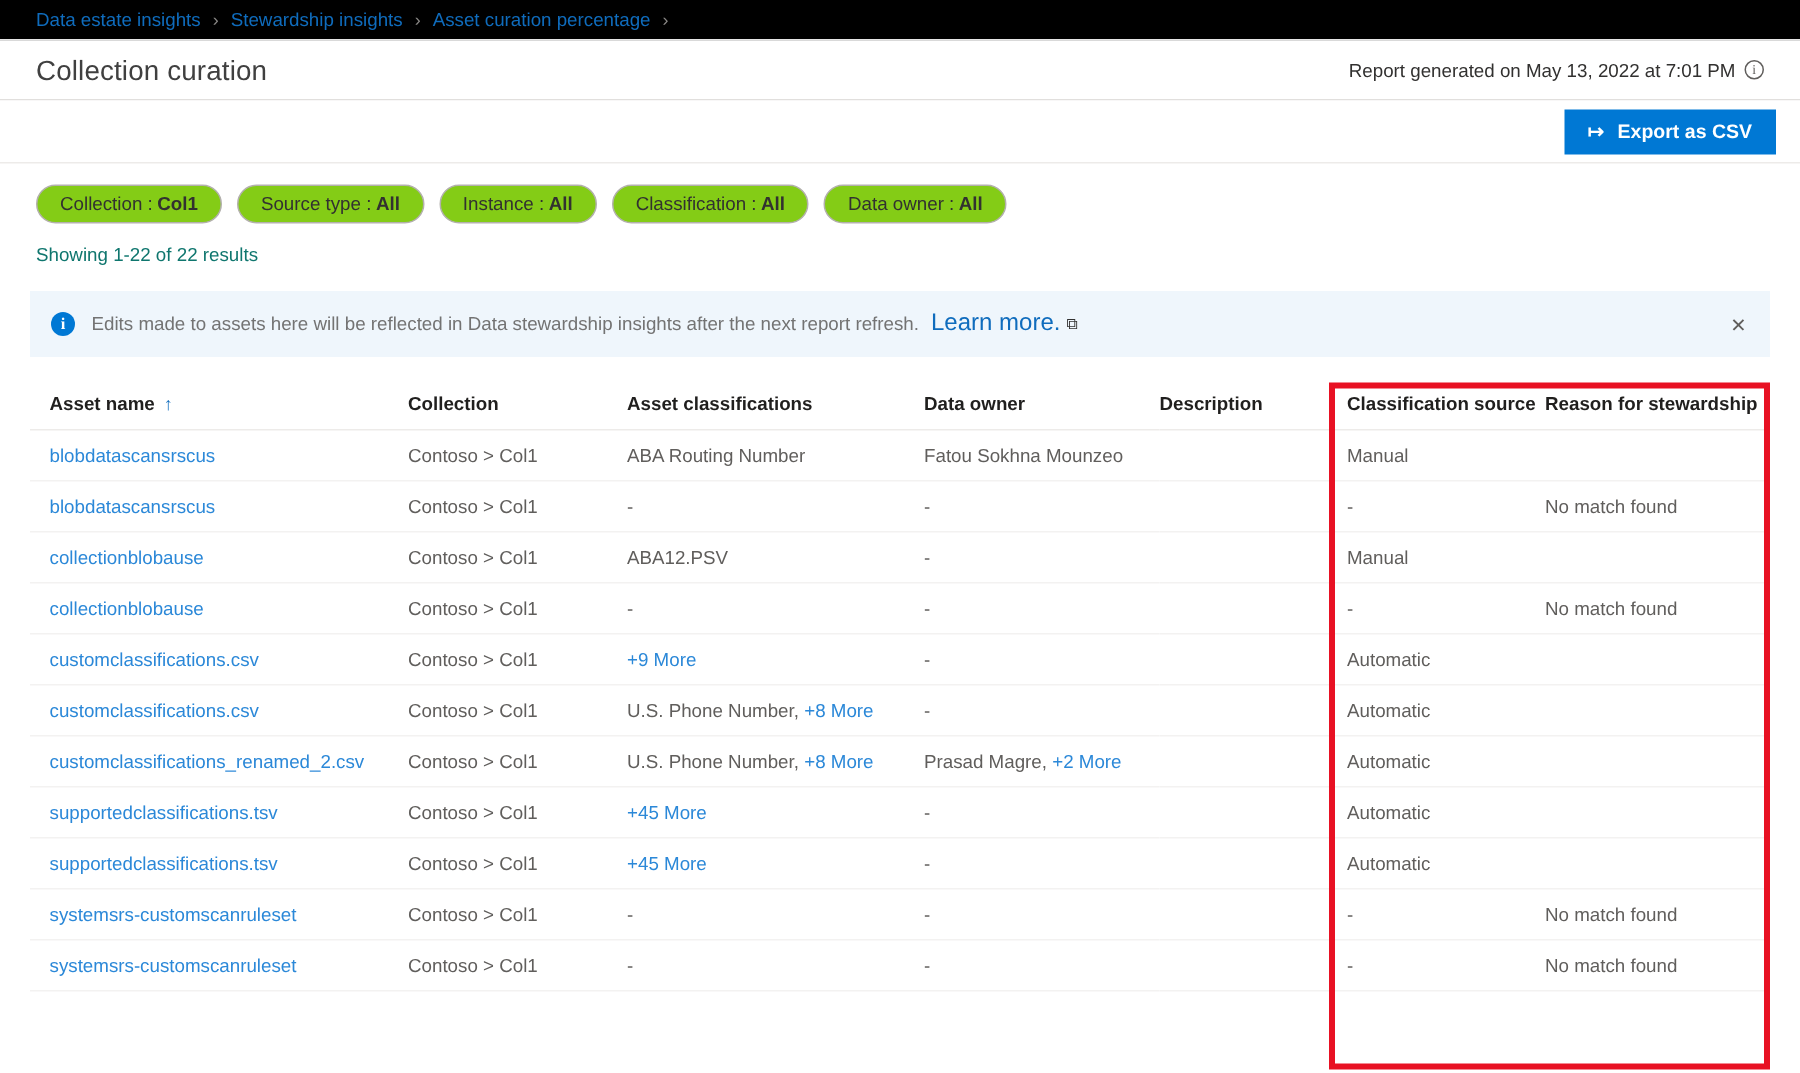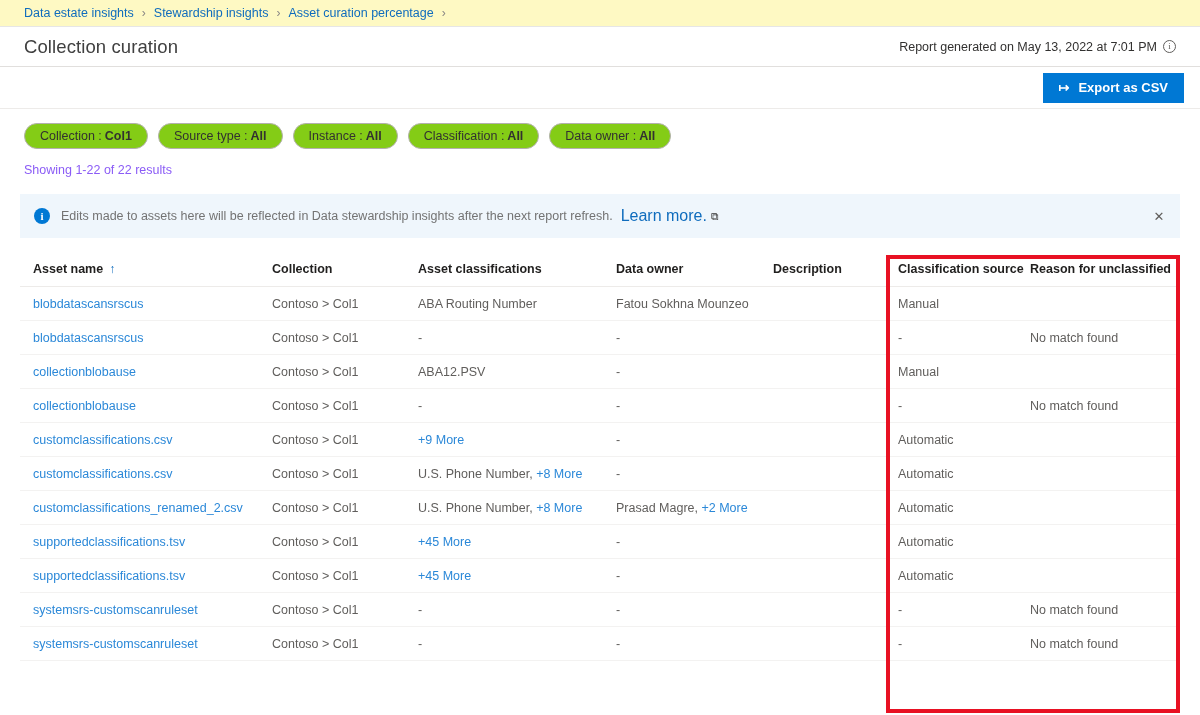--- a/index.html
+++ b/index.html
@@ -12,21 +12,21 @@
     overflow: hidden;
   }
   .page { position: relative; width: 1200px; height: 715px; background:#fff; }
 
   
   .breadcrumb-bar {
     height: 27px;
     display: flex; align-items: center;
     padding-left: 24px;
     border-bottom: 1px solid #e6e6e6;
-    background: #fef9c3;
+    background: #000000;
   }
   .crumb {
     font-size: 12.5px;
     color: #0f6cbd;
     text-decoration: none;
     cursor: pointer;
     white-space: nowrap;
   }
   .crumb-sep {
     color: #8a8886;
@@ -100,21 +100,21 @@
     color: #323130;
     white-space: nowrap;
     cursor: pointer;
   }
   .pill b { font-weight: 700; margin-left: 3px; }
   .pill .pl { font-weight: 400; }
 
   .showing {
     padding: 14px 24px 0 24px;
     font-size: 12.5px;
-    color: #8b5cf6;
+    color: #0f766e;
   }
 
   
   .banner {
     position: relative;
     margin: 17px 20px 0 20px;
     background: #eff6fc;
     height: 44px;
     display: flex; align-items: center;
     padding: 0 14px;
@@ -257,21 +257,21 @@
       <thead>
         <tr>
           <th class="col-asset">
             <span>Asset name</span><span class="sort-arrow">↑</span>
           </th>
           <th class="col-coll">Collection</th>
           <th class="col-class">Asset classifications</th>
           <th class="col-owner">Data owner</th>
           <th class="col-desc">Description</th>
           <th class="col-src">Classification source</th>
-          <th class="col-reason">Reason for unclassified</th>
+          <th class="col-reason">Reason for stewardship</th>
         </tr>
       </thead>
       <tbody id="rows-body">
           <tr>
             <td class="col-asset"><a class="asset-link">blobdatascansrscus</a></td>
             <td class="col-coll">Contoso &gt; Col1</td>
             <td class="col-class"><span>ABA Routing Number</span></td>
             <td class="col-owner"><span>Fatou Sokhna Mounzeo</span></td>
             <td class="col-desc"></td>
             <td class="col-src">Manual</td>

